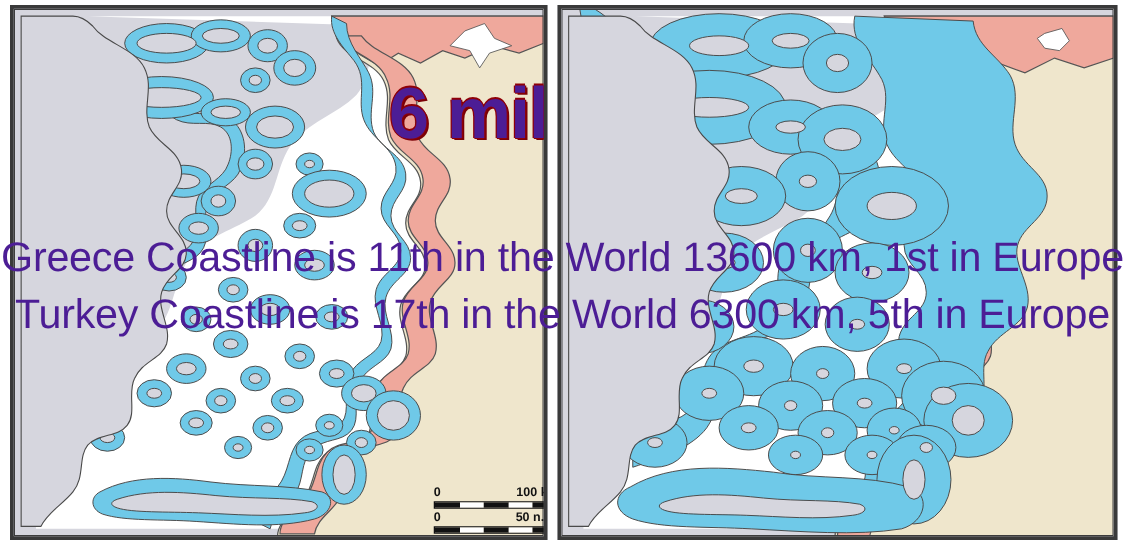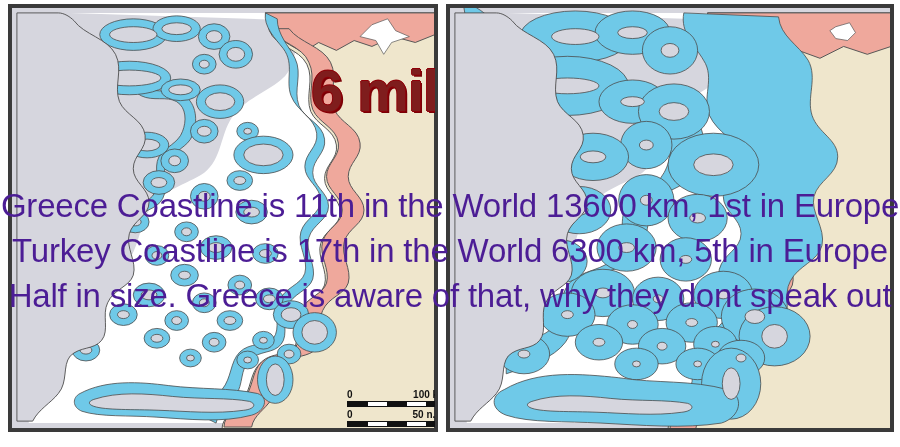--- a/index.html
+++ b/index.html
@@ -17,21 +17,21 @@
   }
   #panel-left{left:8px;width:430px;}
   #panel-right{left:446px;width:448px;}
 
   .map-svg{display:block;width:100%;height:100%;}
 
   .mil-label{
     position:absolute;
     font-family:"Liberation Sans",sans-serif;
     font-weight:bold;
-    color:#7f1d1d;
+    color:#4c1d95;
     font-size:58px;
     line-height:58px;
     letter-spacing:-1px;
     text-shadow:
       1px 0 0 #8f0008, -1px 0 0 #8f0008,
       0 1px 0 #8f0008, 0 -1px 0 #8f0008,
       2px 2px 0 #7a0006;
     white-space:nowrap;
     -webkit-font-smoothing:none;
   }
@@ -516,16 +516,15 @@
         <path fill="#ffffff" stroke="#555" stroke-width="0.7" d="M392,20 L406,16 L412,26 L404,34 L392,32 L386,24 Z"></path>
       </g>
       <rect x="0.5" y="0.5" width="447" height="427" fill="none" stroke="#3a3a3a" stroke-width="1"></rect>
     </svg>
 
   </div>
 
   <div id="caption">
     <div class="cap-line">Greece Coastline is 11th in the World 13600 km, 1st in Europe</div>
     <div class="cap-line">Turkey Coastline is 17th in the World 6300 km, 5th in Europe</div>
-    <div class="cap-line">Half in size. Greece is aware of that, why they dont speak out</div>
   </div>
 
 </div>
 
 </body></html>

